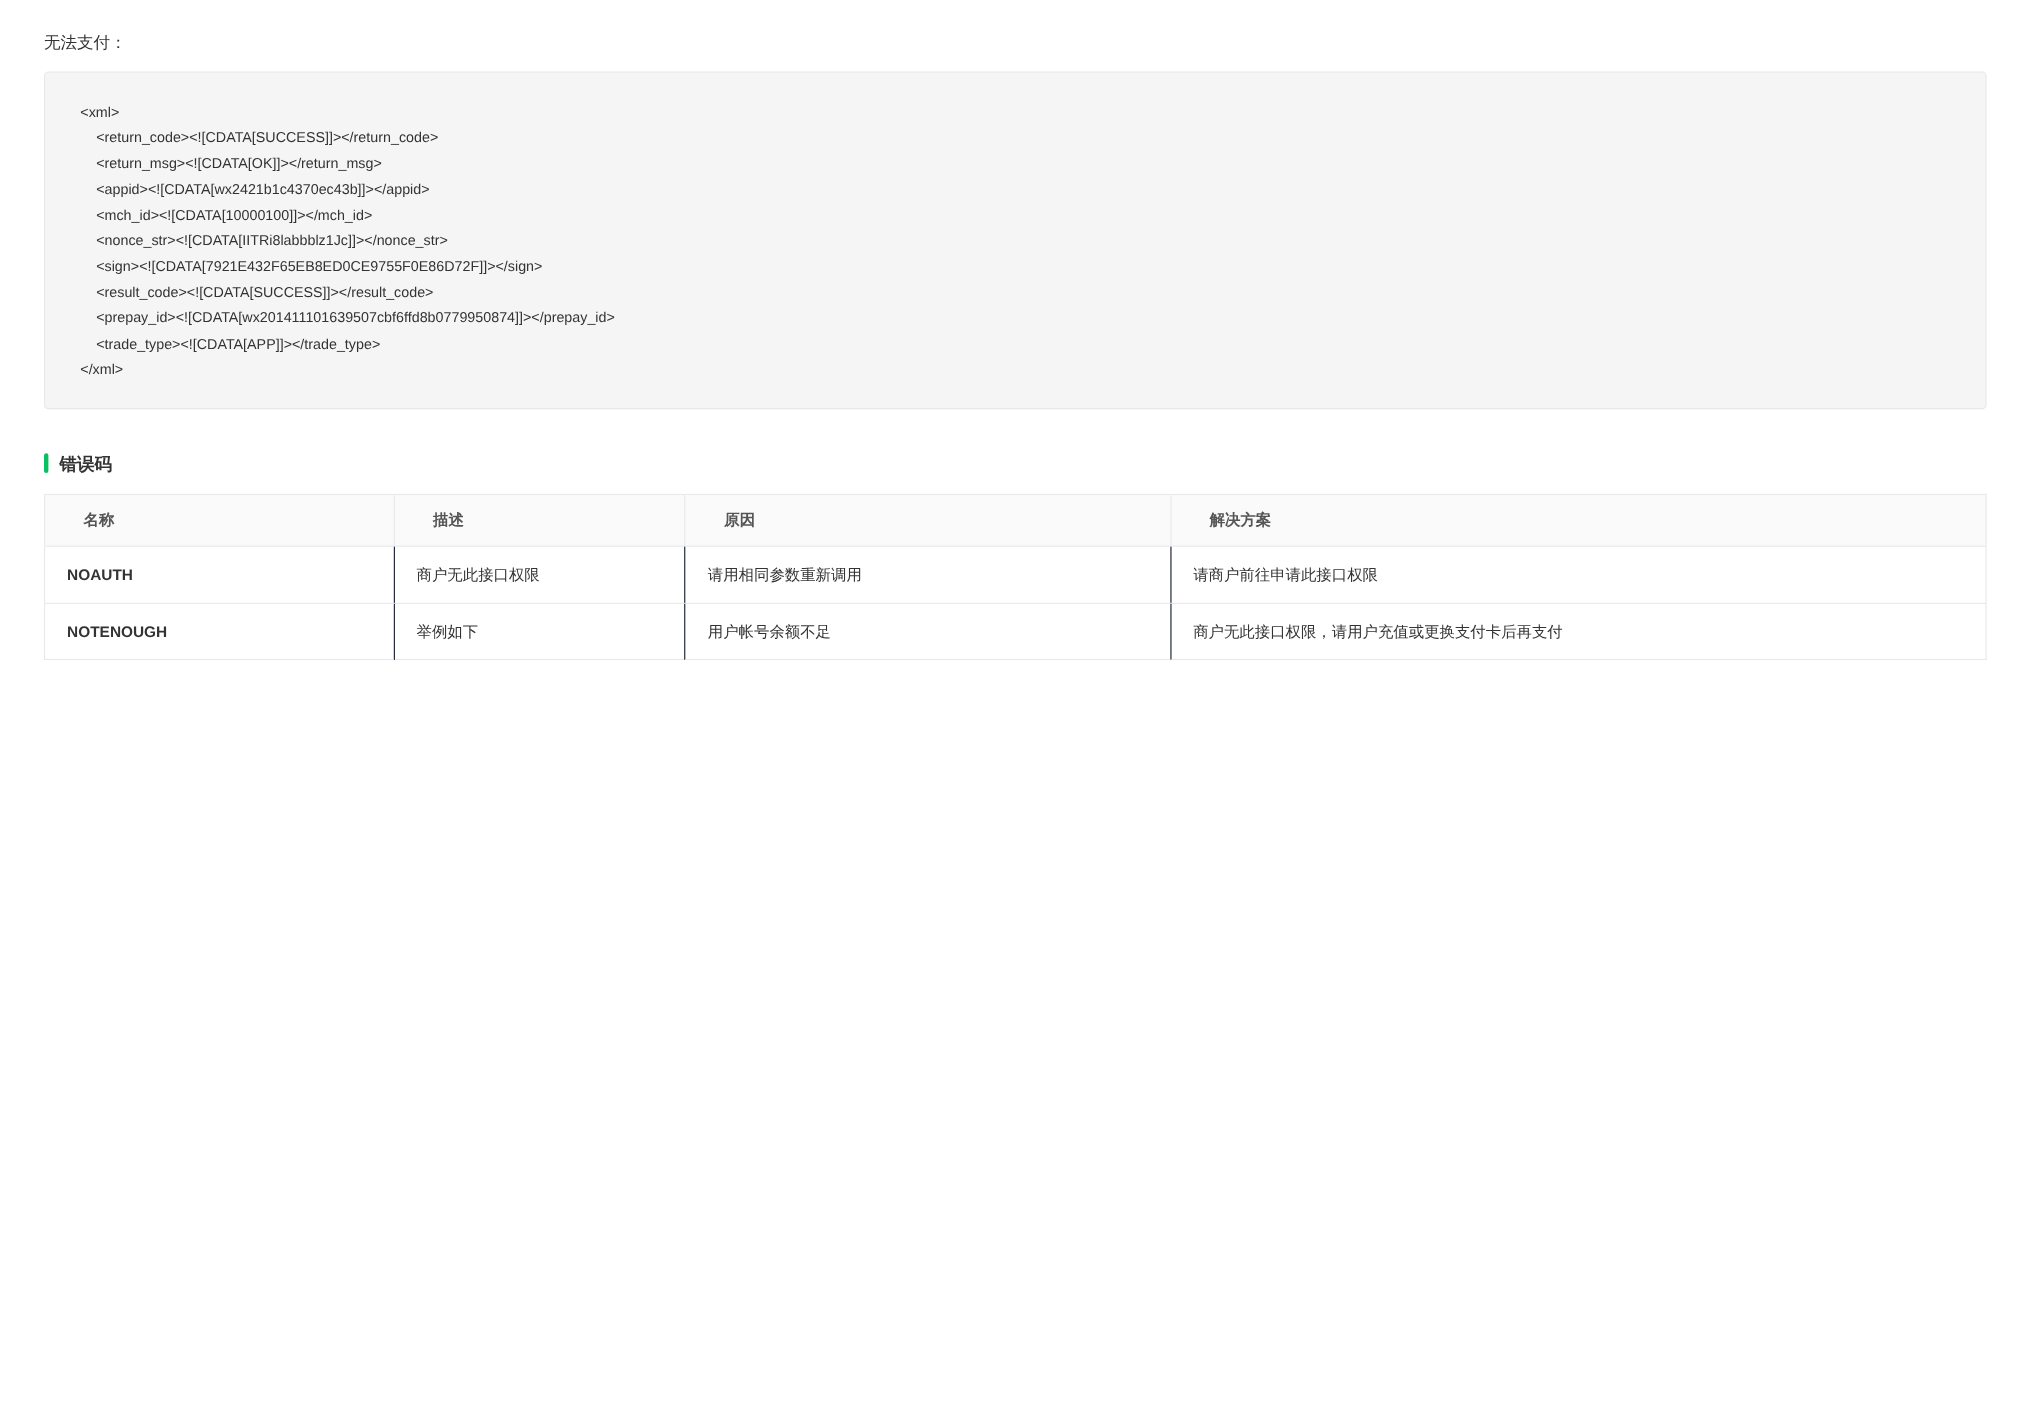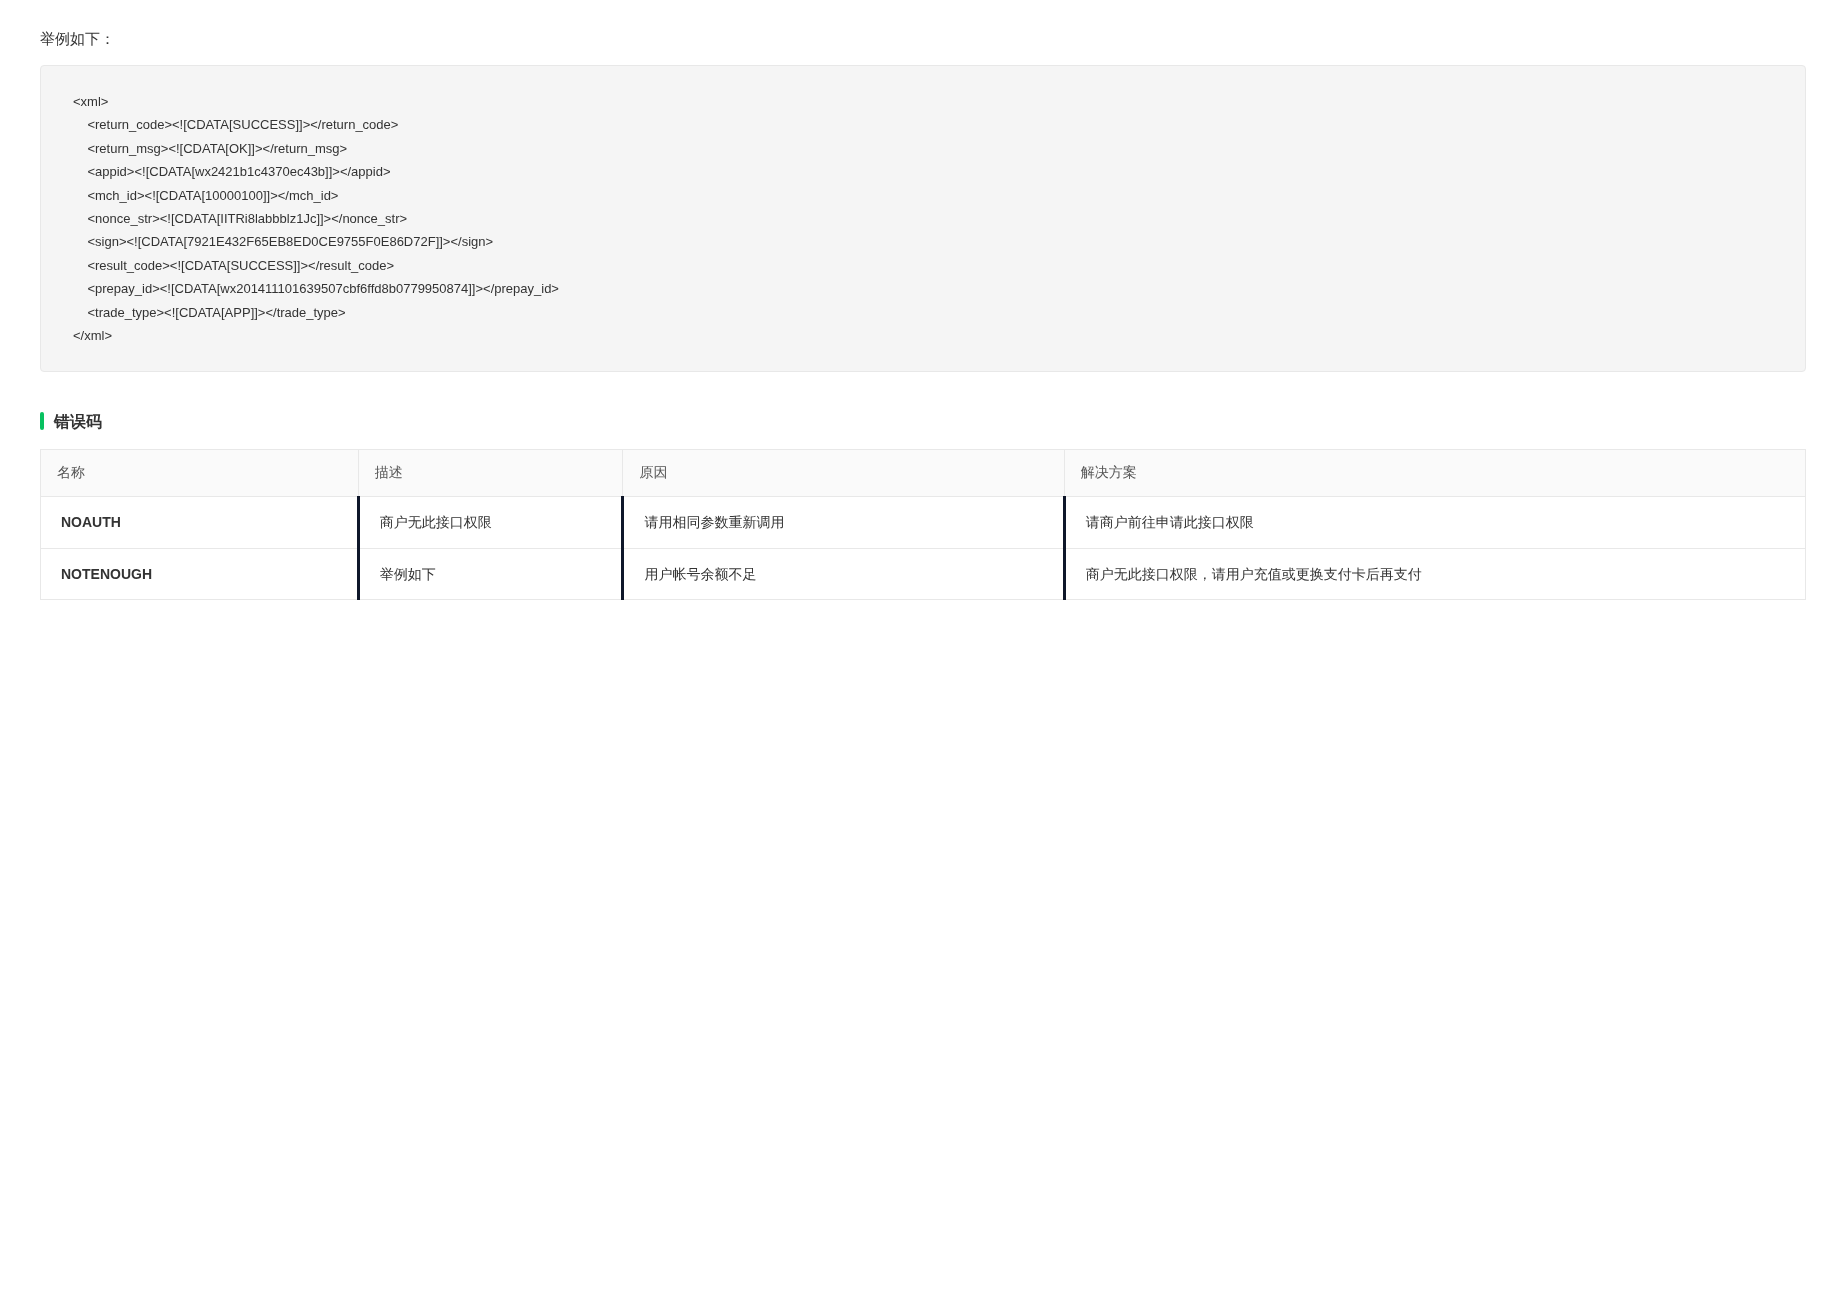--- a/index.html
+++ b/index.html
@@ -54,37 +54,37 @@
       width: 100%;
       border-collapse: collapse;
       border: 1px solid #e8e8e8;
     }
 
     .error-table thead tr {
       background: #fafafa;
     }
 
     .error-table th {
-      padding: 14px 16px;
+      padding: 14px 35px;
       text-align: left;
-      font-weight: 400;
+      font-weight: 700;
       color: #555;
       border-bottom: 1px solid #e8e8e8;
       border-right: 1px solid #e8e8e8;
       font-size: 14px;
     }
 
     .error-table th:last-child {
       border-right: none;
     }
 
     .error-table td {
       padding: 14px 20px;
       border-bottom: 1px solid #e8e8e8;
-      border-right: 3px solid #0f172a;
+      border-right: 1px solid #0f172a;
       vertical-align: top;
       line-height: 1.6;
       font-size: 14px;
     }
 
     .error-table td:last-child {
       border-right: none;
     }
 
     .error-table tbody tr:last-child td {
@@ -97,21 +97,21 @@
     }
 
     col.col-name { width: 18%; }
     col.col-desc { width: 15%; }
     col.col-reason { width: 25%; }
     col.col-solution { width: 42%; }
   </style>
 </head>
 <body>
 
-<p class="intro-label">举例如下：</p>
+<p class="intro-label">无法支付：</p>
 
 <div class="code-block" id="code-block-container">&lt;xml&gt;
     &lt;return_code&gt;&lt;![CDATA[SUCCESS]]&gt;&lt;/return_code&gt;
     &lt;return_msg&gt;&lt;![CDATA[OK]]&gt;&lt;/return_msg&gt;
     &lt;appid&gt;&lt;![CDATA[wx2421b1c4370ec43b]]&gt;&lt;/appid&gt;
     &lt;mch_id&gt;&lt;![CDATA[10000100]]&gt;&lt;/mch_id&gt;
     &lt;nonce_str&gt;&lt;![CDATA[IITRi8labbblz1Jc]]&gt;&lt;/nonce_str&gt;
     &lt;sign&gt;&lt;![CDATA[7921E432F65EB8ED0CE9755F0E86D72F]]&gt;&lt;/sign&gt;
     &lt;result_code&gt;&lt;![CDATA[SUCCESS]]&gt;&lt;/result_code&gt;
     &lt;prepay_id&gt;&lt;![CDATA[wx201411101639507cbf6ffd8b0779950874]]&gt;&lt;/prepay_id&gt;

